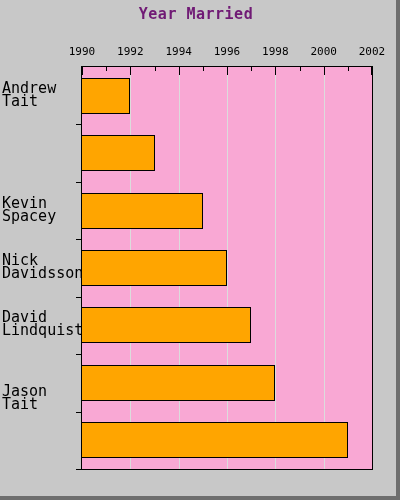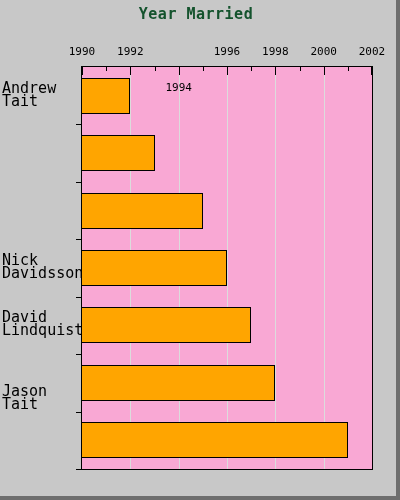--- a/index.html
+++ b/index.html
@@ -19,21 +19,21 @@
     font-family: "DejaVu Sans Mono", "Liberation Mono", monospace;
   }
   #chart-title {
     position: absolute;
     left: 0;
     top: 5px;
     width: 392px;
     text-align: center;
     font-size: 15px;
     font-weight: bold;
-    color: #14532d;
+    color: #701a75;
     letter-spacing: 0.5px;
   }
   #plot-area {
     position: absolute;
     left: 81px;
     top: 66px;
     width: 290px;
     height: 402px;
     background: #f9a8d4;
     border: 1px solid #000000;
@@ -103,20 +103,22 @@
 </head>
 <body>
 
 <div id="chart-frame">
 
   <div id="chart-title">Year Married</div>
 
   <div id="ylabels">
       <div class="ylabel" style="top: 15.7143px;">Andrew
 Tait</div>
+      <div class="ylabel" style="top: 130.571px;">Kevin
+Spacey</div>
       <div class="ylabel" style="top: 245.429px;">David
 Lindquist</div>
       <div class="ylabel" style="top: 188px;">Nick
 Davidsson</div>
       <div class="ylabel" style="top: 302.857px; margin-top: 16px;">Jason
 Tait</div>
     </div>
 
   <div id="plot-area">
     <div id="gridlines">
@@ -125,21 +127,21 @@
         <div class="gridline" style="left: 145px;"></div>
         <div class="gridline" style="left: 193.333px;"></div>
         <div class="gridline" style="left: 241.667px;"></div>
       </div>
     <div id="xticks">
         <div class="xtick-major" style="left: 0px;"></div>
         <div class="xtick-label" style="left: 0px; top: -22px;">1990</div>
         <div class="xtick-major" style="left: 48.3333px;"></div>
         <div class="xtick-label" style="left: 48.3333px; top: -22px;">1992</div>
         <div class="xtick-major" style="left: 96.6667px;"></div>
-        <div class="xtick-label" style="left: 96.6667px; top: -22px; margin-top: 36px;">1994</div>
+        <div class="xtick-label" style="left: 96.6667px; top: -22px;">1994</div>
         <div class="xtick-major" style="left: 145px;"></div>
         <div class="xtick-label" style="left: 145px; top: -22px;">1996</div>
         <div class="xtick-major" style="left: 193.333px;"></div>
         <div class="xtick-label" style="left: 193.333px; top: -22px;">1998</div>
         <div class="xtick-major" style="left: 241.667px;"></div>
         <div class="xtick-label" style="left: 241.667px; top: -22px;">2000</div>
         <div class="xtick-major" style="left: 289px;"></div>
         <div class="xtick-label" style="left: 290px; top: -22px;">2002</div>
         <div class="xtick-minor" style="left: 24.1667px;"></div>
         <div class="xtick-minor" style="left: 72.5px;"></div>

